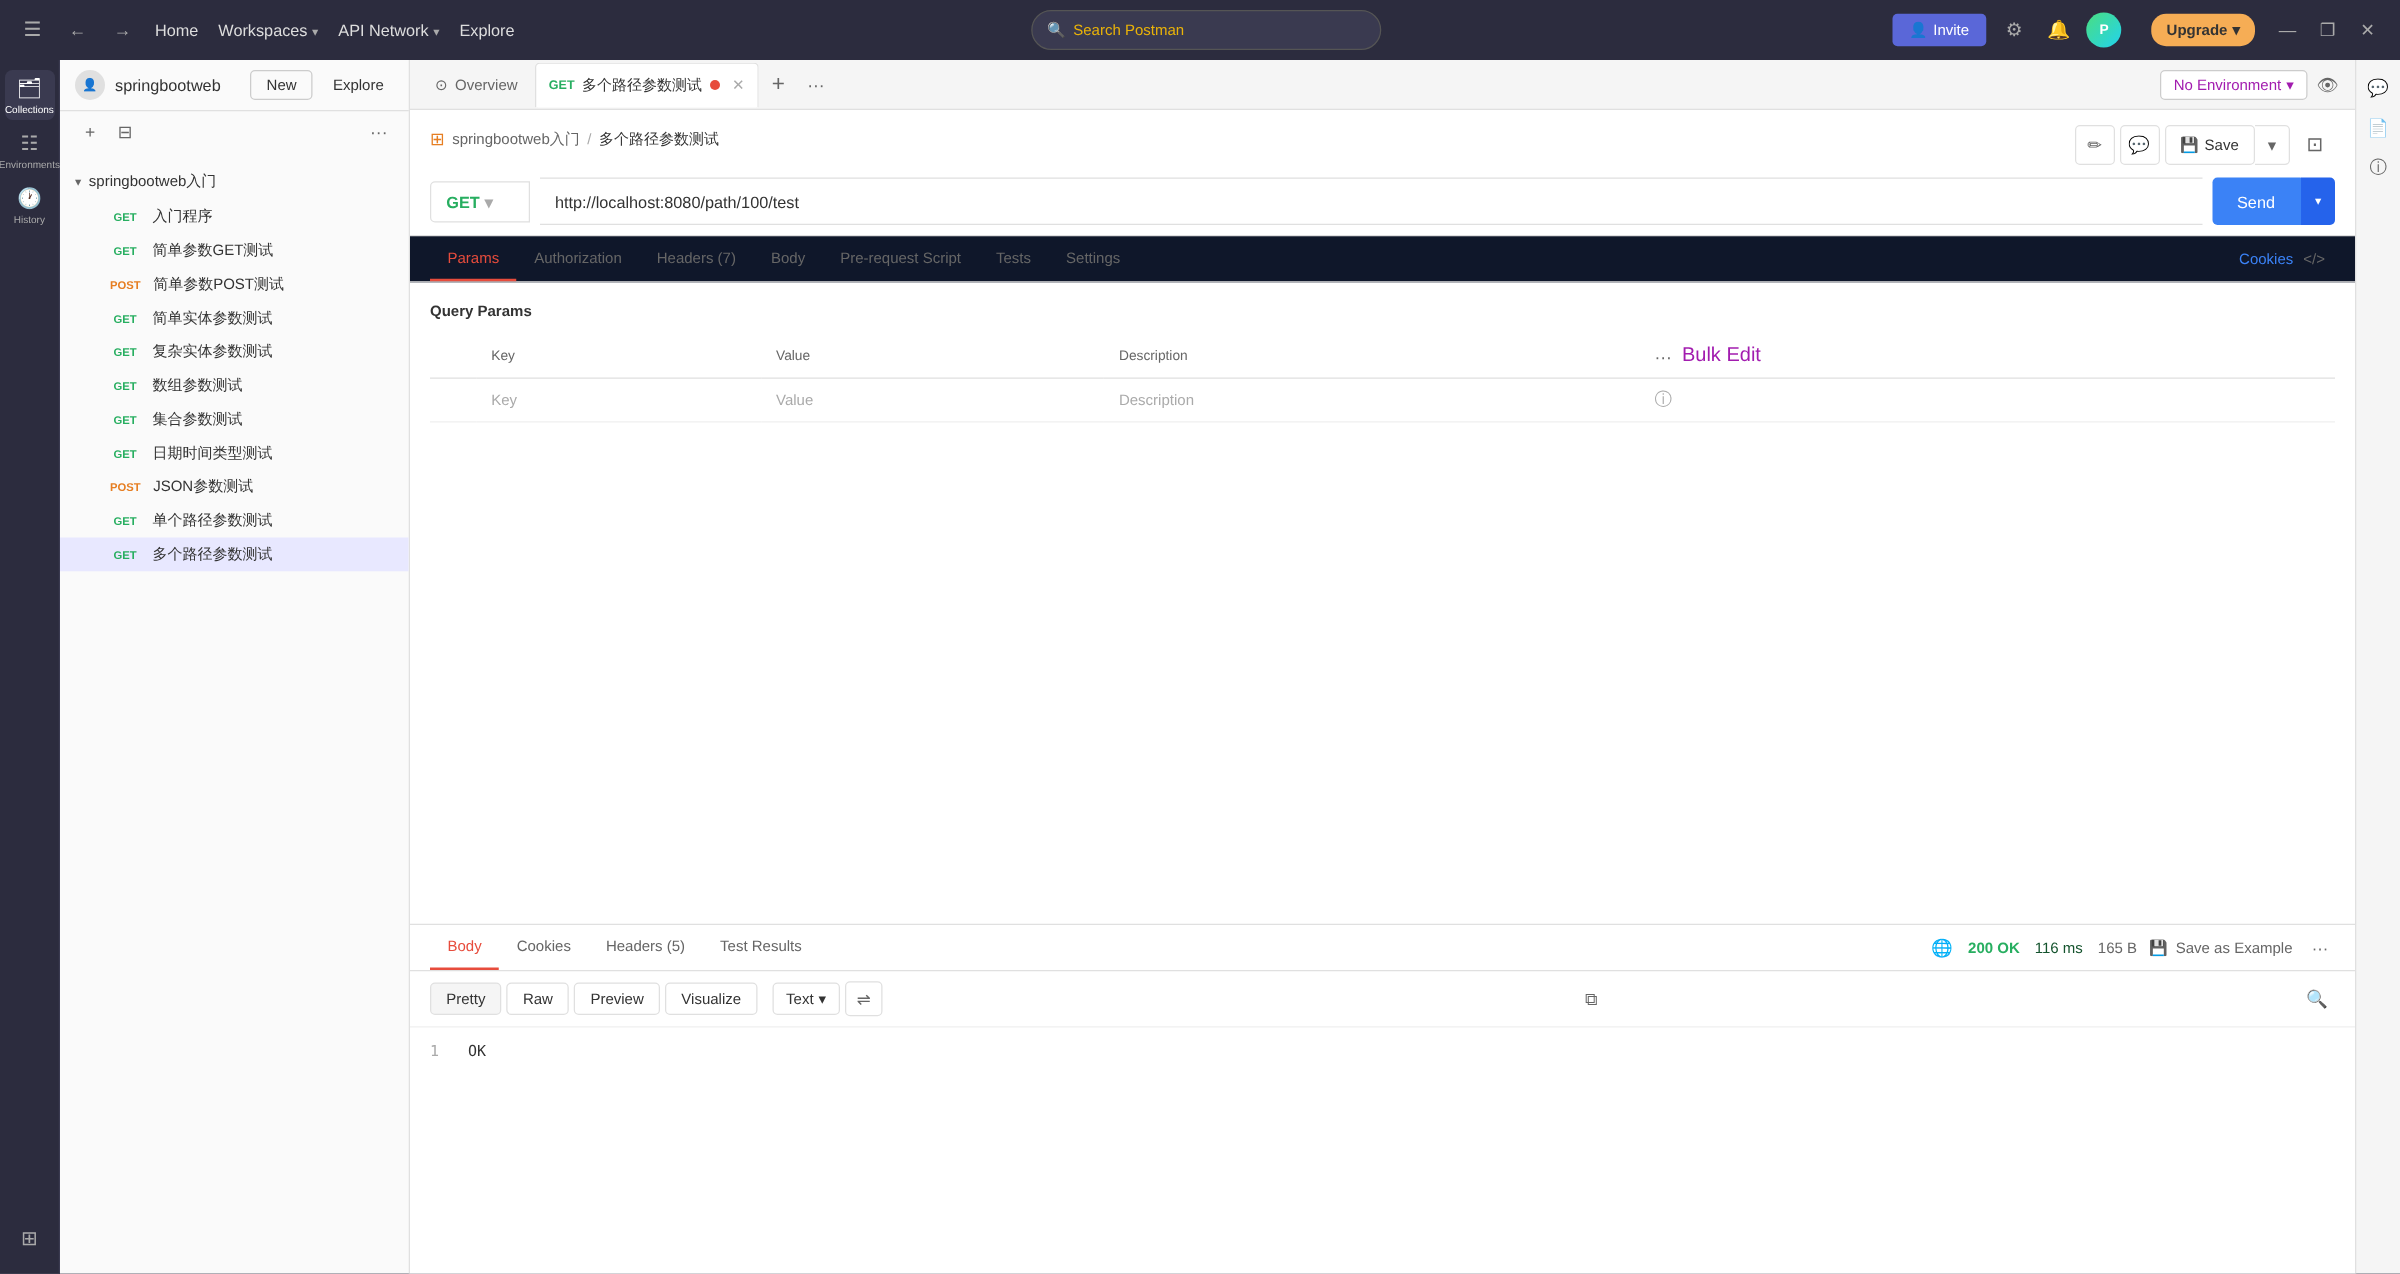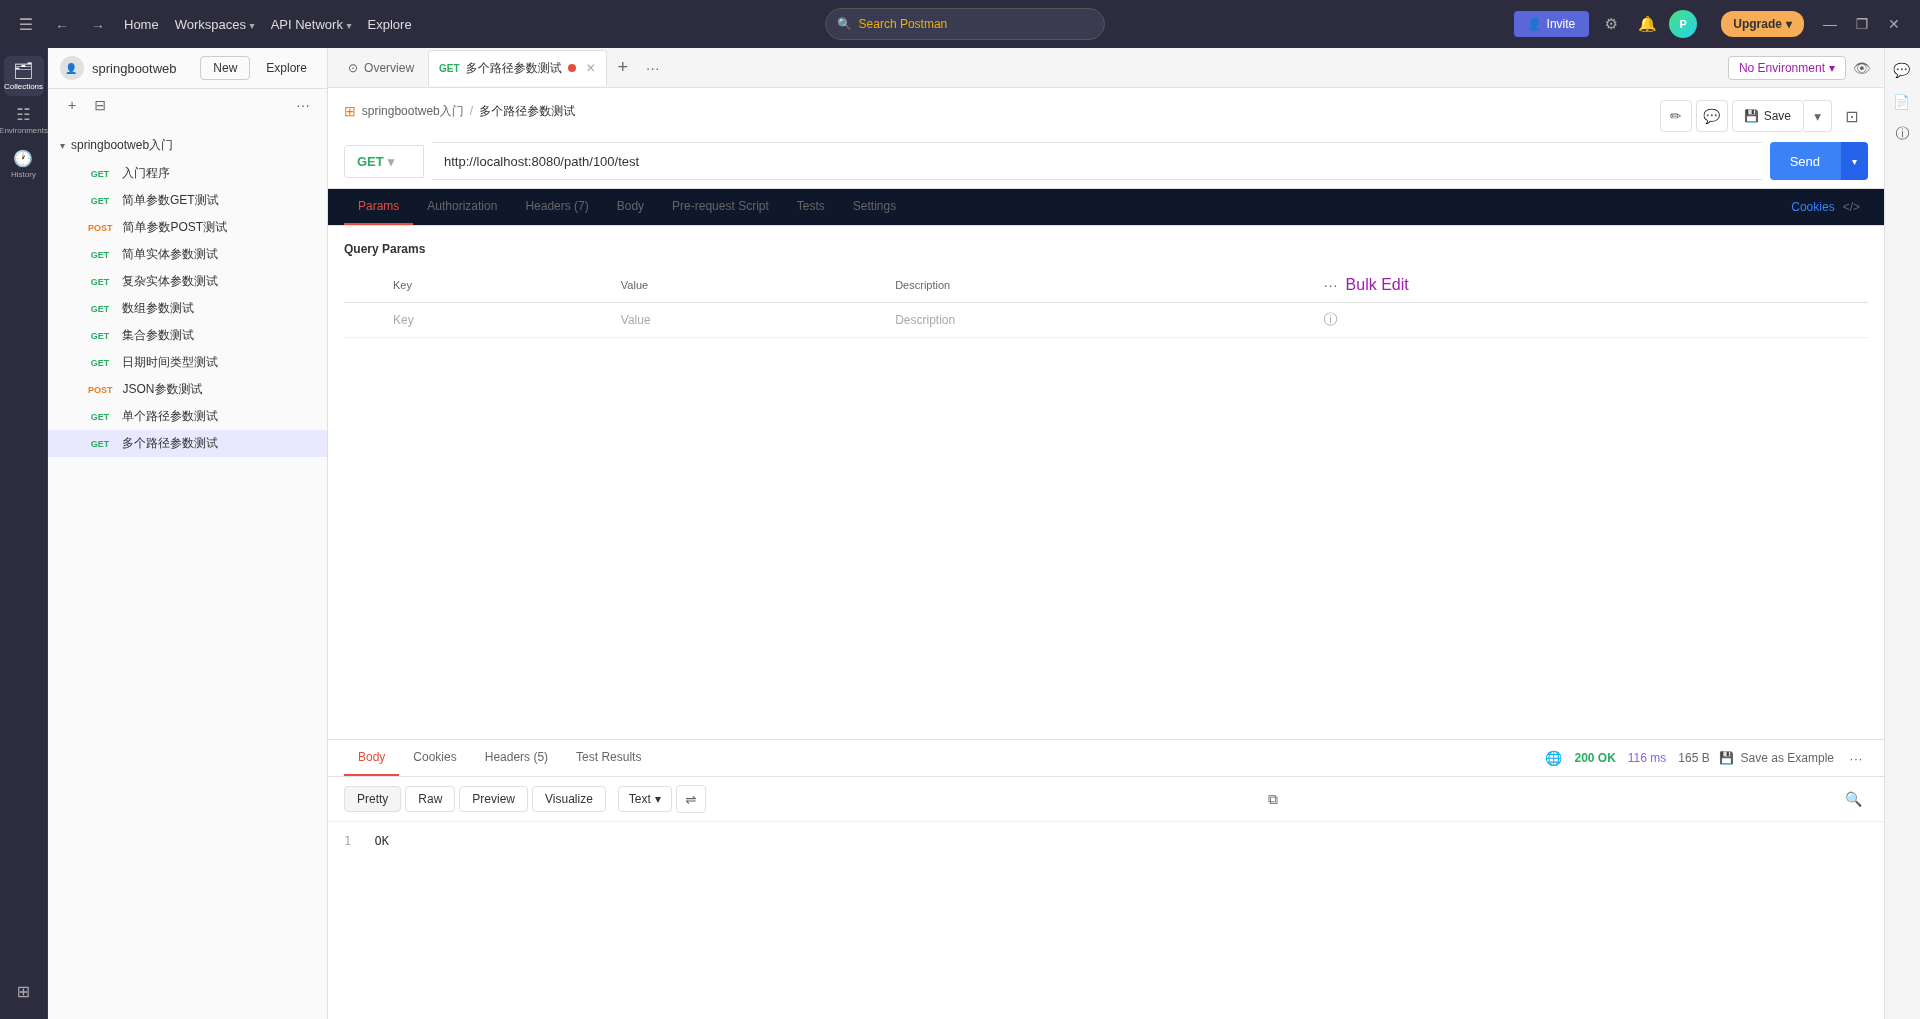--- a/index.html
+++ b/index.html
@@ -586,21 +586,21 @@
       display: flex;
       align-items: center;
       gap: 12px;
       font-size: 12px;
     }
     .status-globe {
       color: #aaa;
       font-size: 14px;
     }
     .status-200 { color: #27ae60; font-weight: 600; }
-    .status-time { color: #8b5cf6; text-align: right; }
+    .status-time { color: #14532d; text-align: right; }
     .status-size { color: #666; }
     .save-example-btn {
       display: flex;
       align-items: center;
       gap: 6px;
       padding: 4px 10px;
       background: transparent;
       border: none;
       cursor: pointer;
       font-size: 12px;

